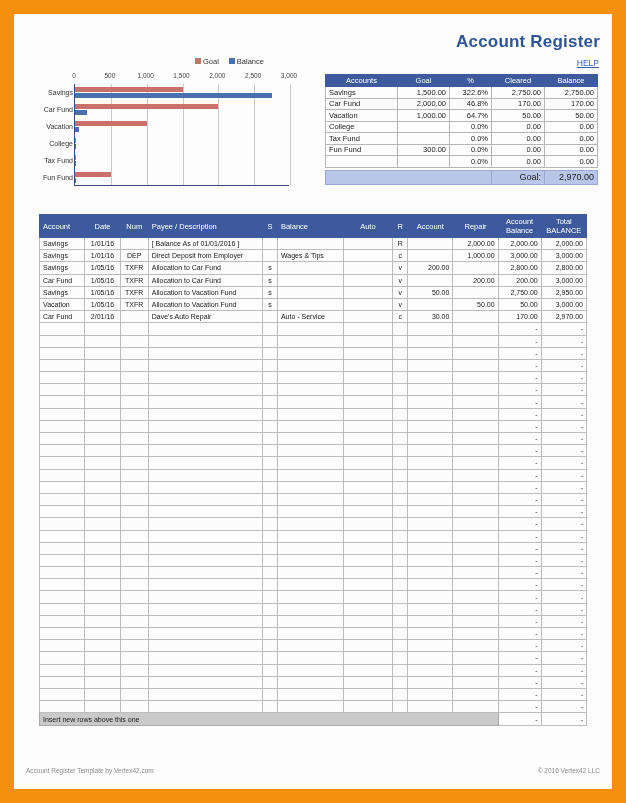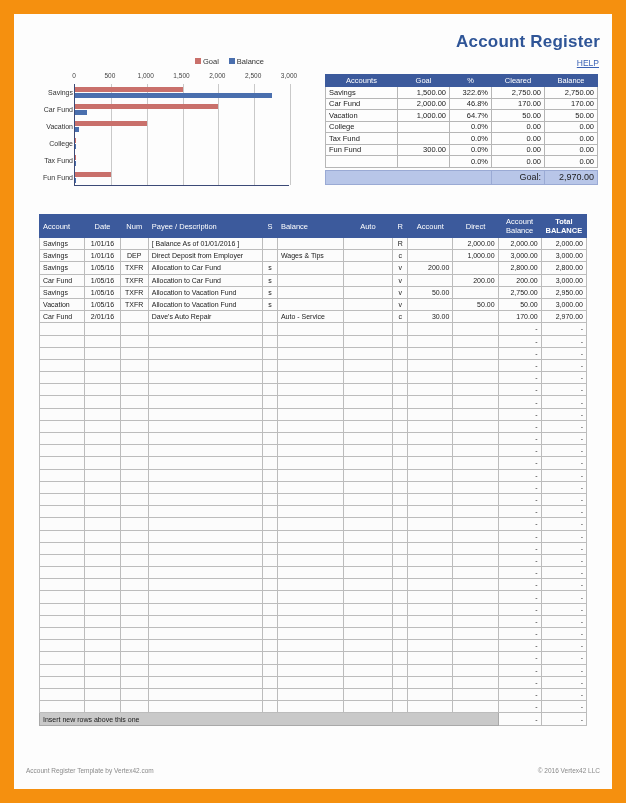--- a/index.html
+++ b/index.html
@@ -87,21 +87,21 @@
     border-collapse:collapse; table-layout:fixed;
     font-size:7px; color:#1a1a1a;
   }
   #register th {
     background:#3c5a9c; color:#fff; font-weight:normal;
     padding:2px 3px; border:1px solid #3c5a9c;
     font-size:7.5px; height:22px; vertical-align:middle;
   }
   #register th.c { text-align:center; }
   #register th.l { text-align:left; }
-  #register th.bold { font-weight:bold; }
+  #register th.bold { font-weight:normal; }
   #register td {
     height:12.2px; padding:0 3px; border:1px solid #bcbcbc;
     background:#fcfcfc; white-space:nowrap; overflow:hidden;
     line-height:11px;
   }
   #register td.num { text-align:right; }
   #register td.ctr { text-align:center; }
   #register tr.insert td {
     background:#c9c9c9; border:1px solid #a9a9a9;
     font-size:7px; height:12.5px;
@@ -273,21 +273,21 @@
       <tr>
         <th class="l">Account</th>
         <th class="c">Date</th>
         <th class="c">Num</th>
         <th class="l">Payee / Description</th>
         <th class="c">S</th>
         <th class="l">Balance</th>
         <th class="c">Auto</th>
         <th class="c">R</th>
         <th class="c">Account</th>
-        <th class="c">Direct</th>
+        <th class="c">Repair</th>
         <th class="c">
           <span>Account</span><br>
           <span>Balance</span>
         </th>
         <th class="c bold">
           <span>Total</span><br>
           <span>BALANCE</span>
         </th>
       </tr>
     </thead>

